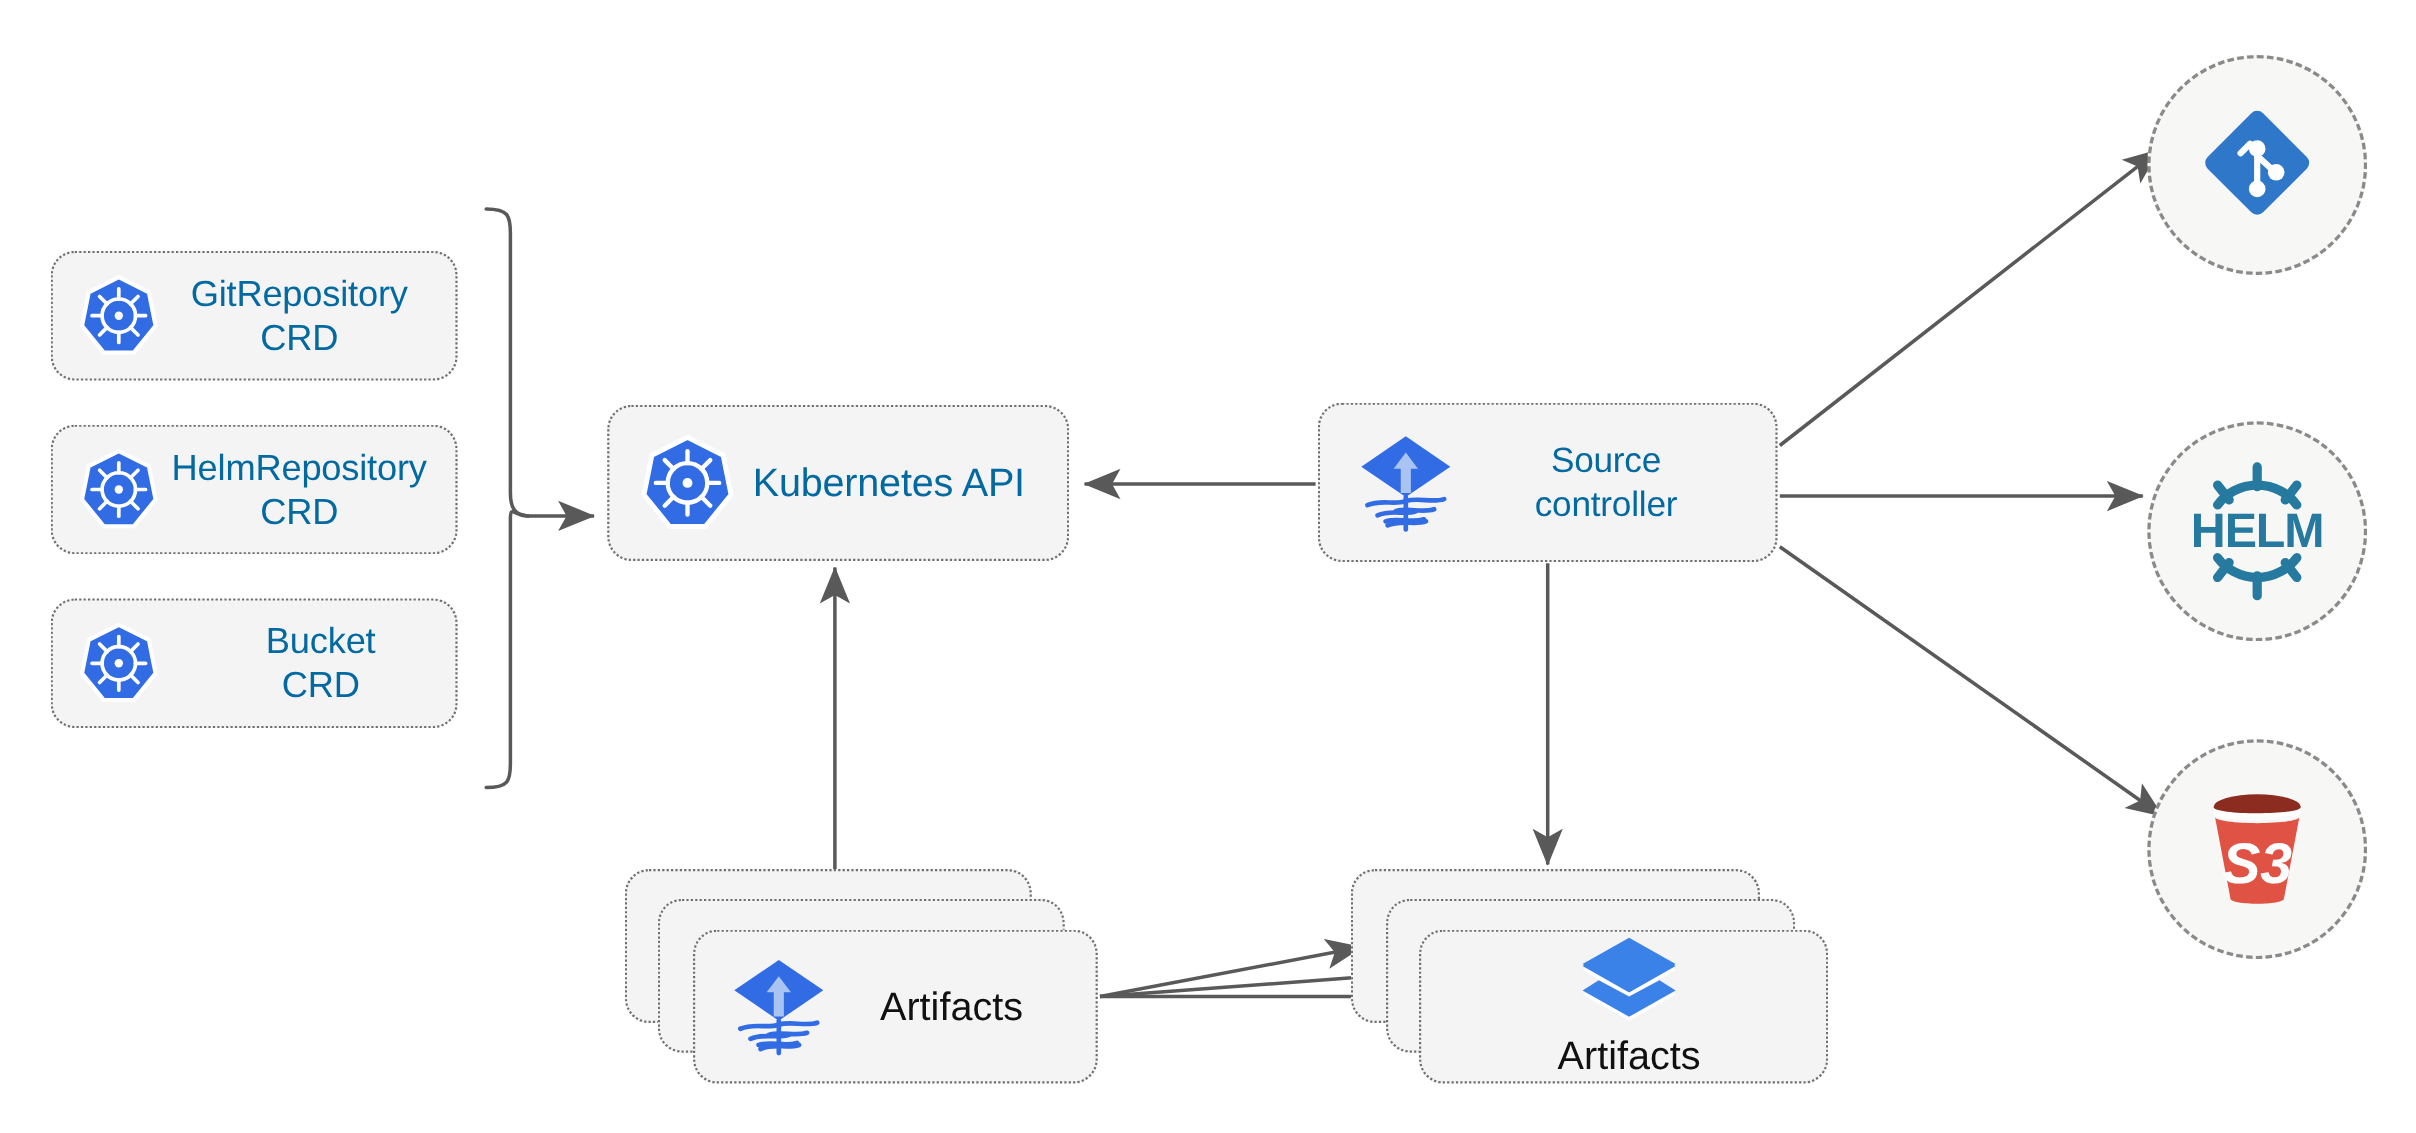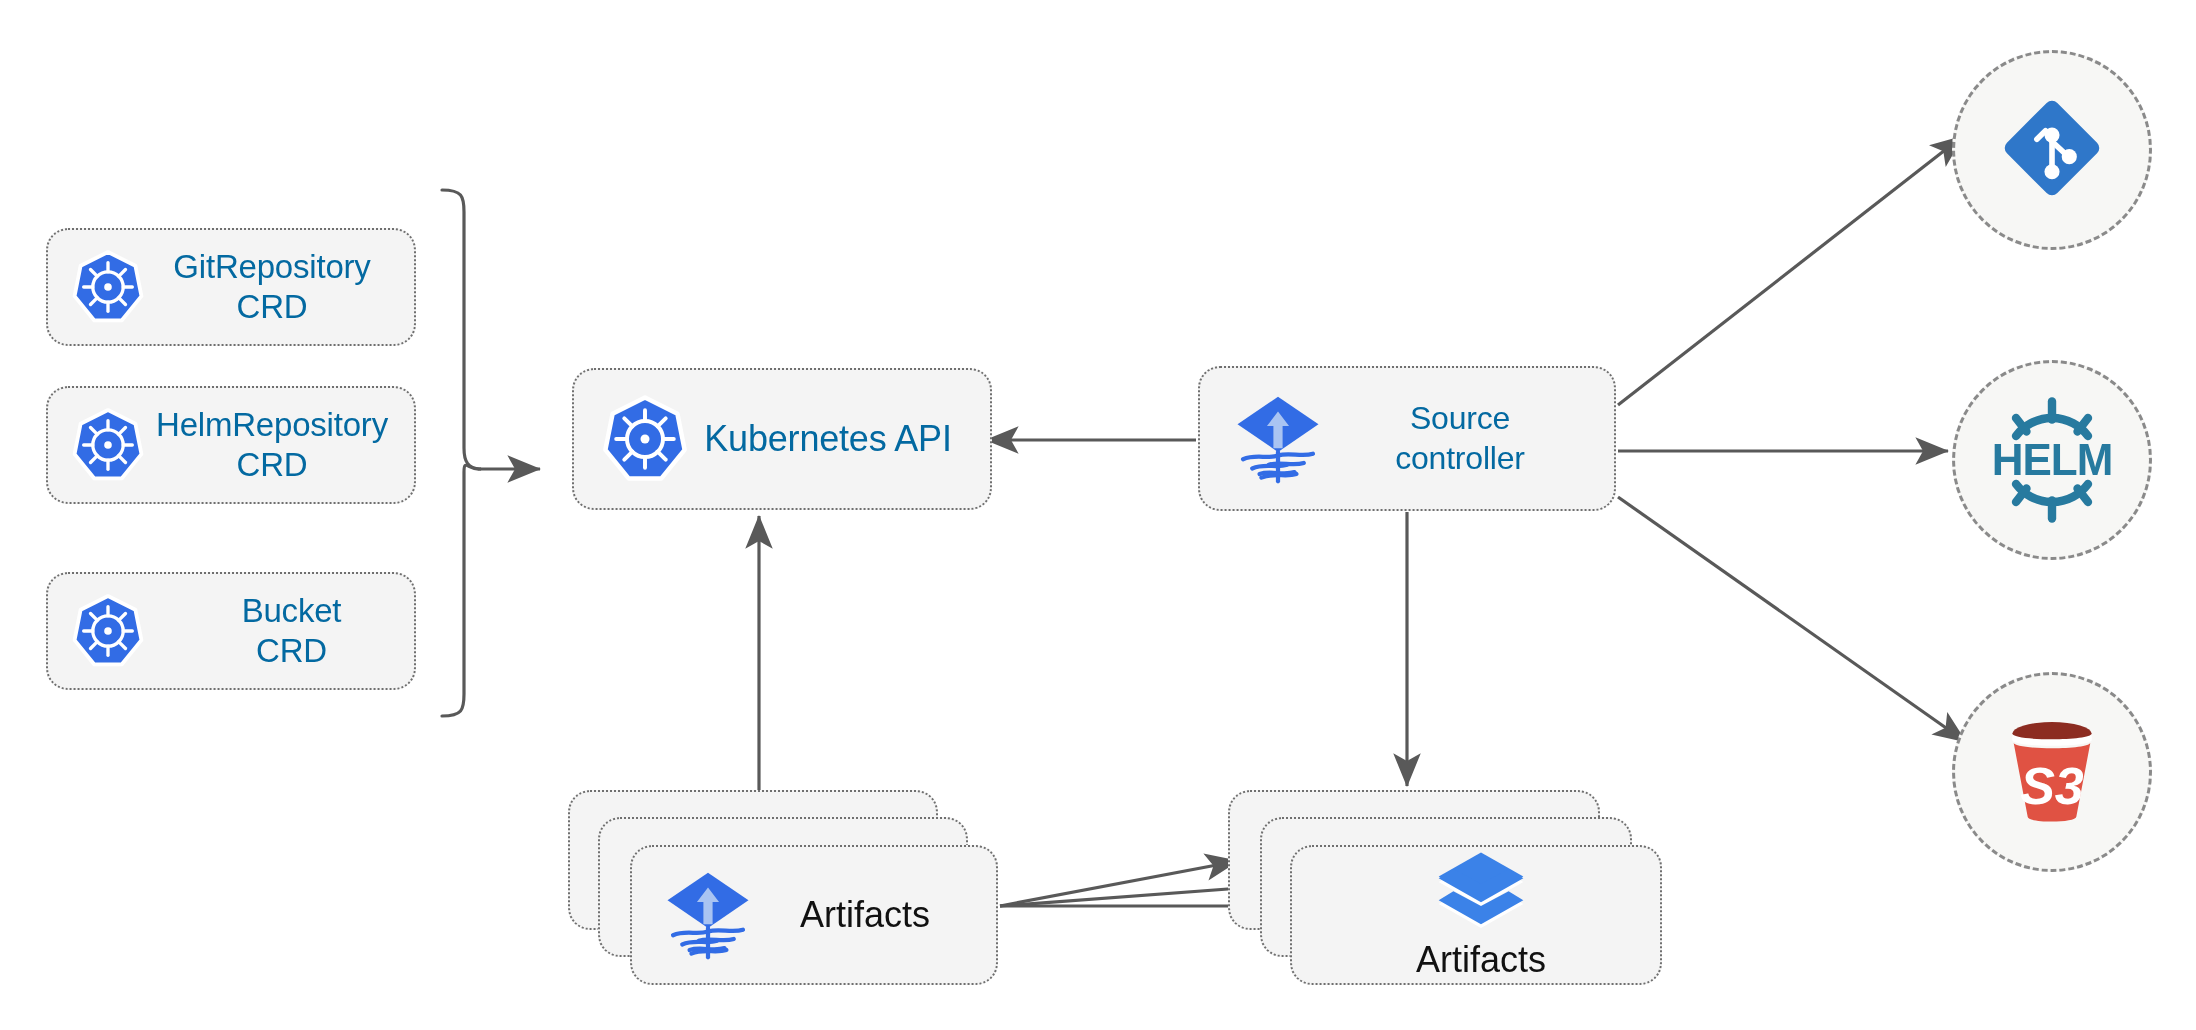--- a/index.html
+++ b/index.html
@@ -31,24 +31,24 @@
     letter-spacing:-0.2px;
   }
   .node .ico{flex:0 0 auto;display:flex;align-items:center;justify-content:center;}
 
   
   .crd{width:370px;height:118px;left:46px;padding:0 16px 0 22px;}
   .crd .ico{width:76px;height:76px;}
   .crd .label{font-size:33px;}
   #crd0{top:228px;}
   #crd1{top:386px;}
-  #crd2{top:572px;gap:39px;}
-
-  
-  #k8s-api{left:572px;top:368px;width:420px;height:142px;padding:0 24px 0 26px;}
+  #crd2{top:544px;gap:39px;}
+
+  
+  #k8s-api{left:552px;top:368px;width:420px;height:142px;padding:0 24px 0 26px;}
   #k8s-api .ico{width:90px;height:90px;}
   #k8s-api .label{font-size:36px;text-align:center;}
 
   
   #source-controller{left:1198px;top:366px;width:418px;height:145px;padding:0 18px 0 32px;}
   #source-controller .ico{width:92px;height:92px;}
   #source-controller .label{font-size:32px;}
 
   
   .stack{position:absolute;z-index:3;}
@@ -75,21 +75,21 @@
   #artifacts .front{left:62px;top:55px;width:372px;height:140px;flex-direction:column;}
 
   
   .circle{
     position:absolute;width:200px;height:200px;border-radius:50%;
     background:#f7f7f5;border:3px dashed #8a8a8a;
     display:flex;align-items:center;justify-content:center;
     box-sizing:border-box;z-index:3;
   }
   #ext-git{left:1952px;top:50px;}
-  #ext-helm{left:1952px;top:360px;}
+  #ext-helm{left:1952px;top:383px;}
   #ext-s3{left:1952px;top:672px;}
 </style>
 </head>
 <body>
 
 <div id="canvas">
 
   <svg class="edges" viewBox="0 0 2196 1030">
     <defs>
       <marker id="ah" markerWidth="11" markerHeight="9" refX="10.2" refY="4.5" orient="auto" markerUnits="strokeWidth">

